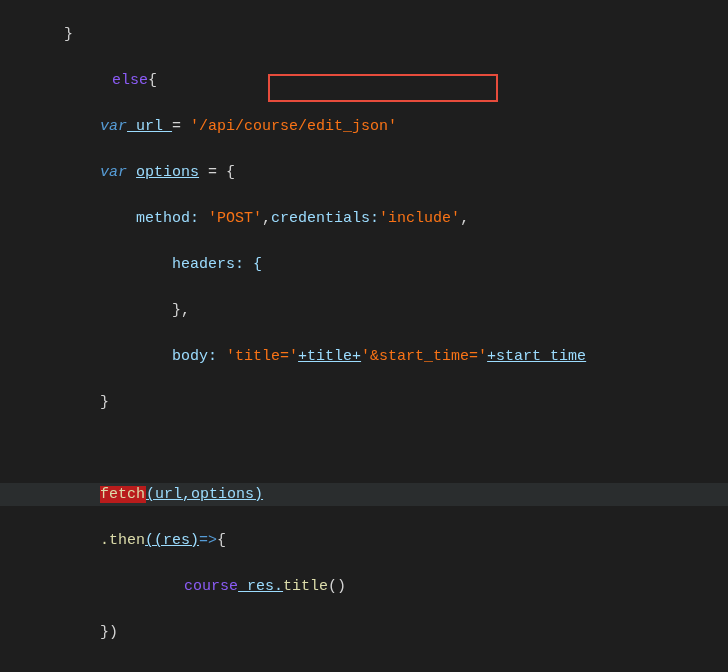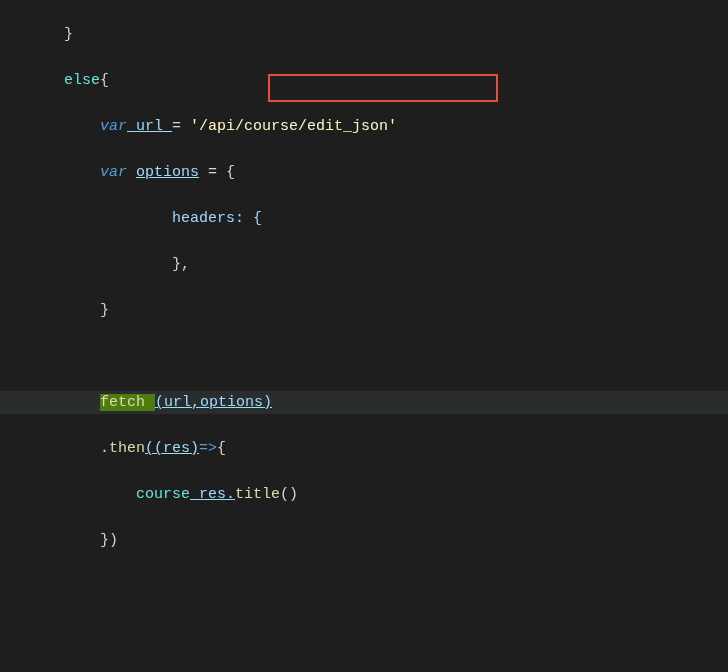--- a/index.html
+++ b/index.html
@@ -25,47 +25,49 @@
     }
     .line {
       padding-left: 28px;
       position: relative;
       height: 23px;
     }
     .line-highlight {
       background: #2a2d2e;
     }
     .kw { color: #569cd6; font-style: italic; }
-    .kw-purple { color: #5eead4; }
+    .kw-purple { color: #8b5cf6; margin-left: 48px; }
     .var { color: #9cdcfe; text-decoration: underline; }
-    .str { color: #fef9c3; }
+    .str { color: #f97316; }
     .fn { color: #dcdcaa; }
     .prop { color: #9cdcfe; }
     .underline { text-decoration: underline; }
     .punct { color: #d4d4d4; }
     .sel-bg {
-      background: #4d7c0f;
-      padding: 0 10px 0 0;
+      background: #b91c1c;
+      padding: 0 1px 0 0;
     }
     .redbox {
       position: absolute;
       border: 2px solid #e74c3c;
       pointer-events: none;
     }
   </style>
 </head>
 <body>
 
 <div class="editor">
 <div class="line">    <span class="punct">}</span></div>
 <div class="line">    <span class="kw-purple">else</span><span class="punct">{</span></div>
 <div class="line">        <span class="kw">var</span><span class="var"> url </span><span class="punct">= </span><span class="str">'/api/course/edit_json'</span></div>
 <div class="line">        <span class="kw">var</span><span> </span><span class="var underline">options</span><span class="punct"> = {</span></div>
+<div class="line">            <span class="prop">method:</span><span class="str"> 'POST'</span><span class="punct">,</span><span class="prop">credentials:</span><span class="str">'include'</span><span class="punct">,</span></div>
 <div class="line">                <span class="prop">headers: {</span></div>
 <div class="line">                <span class="punct">},</span></div>
+<div class="line">                <span class="prop">body: </span><span class="str">'title='</span><span class="var">+title+</span><span class="str">'&amp;start_time='</span><span class="var">+start_time</span></div>
 <div class="line">        <span class="punct">}</span></div>
 <div class="line"> </div>
 <div class="line line-highlight">        <span class="sel-bg"><span class="fn">fetch</span></span><span class="var">(url,options)</span></div>
 <div class="line">        <span class="fn">.then</span><span class="var">((res)</span><span class="kw">=&gt;</span><span class="punct">{</span></div>
 <div class="line">            <span class="kw-purple">course</span><span class="var"> res.</span><span class="fn">title</span><span class="punct">()</span></div>
 <div class="line">        <span class="punct">})</span></div>
 
 
 
 

